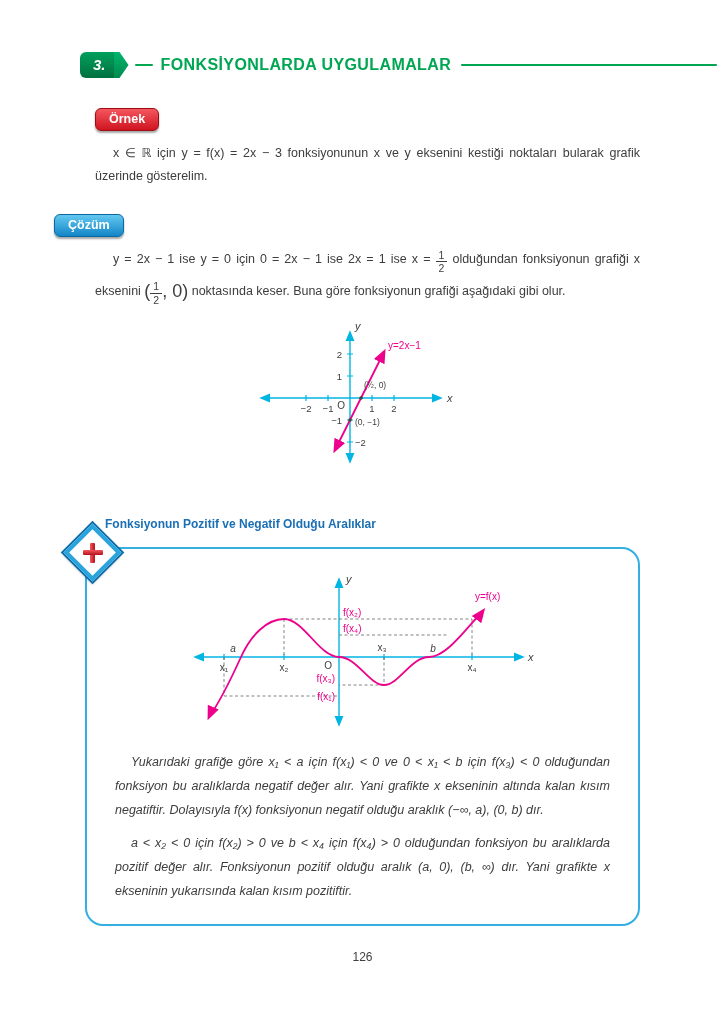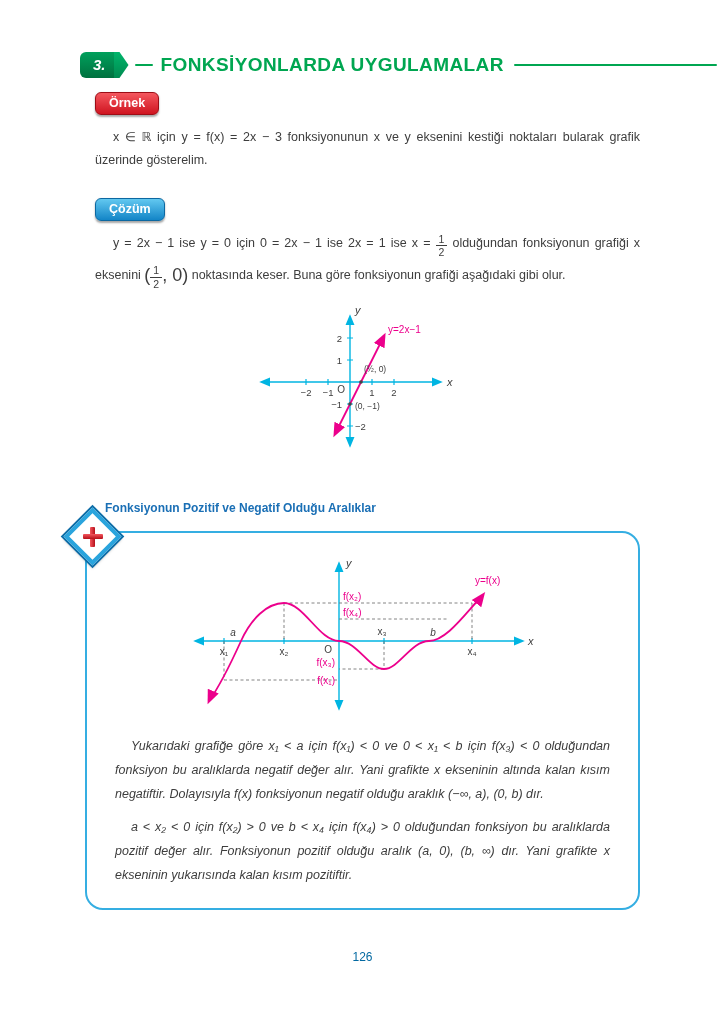--- a/index.html
+++ b/index.html
@@ -14,28 +14,28 @@
     background:linear-gradient(180deg,#00a05c,#00713f);
     color:#fff;font-weight:bold;font-style:italic;font-size:15px;
     padding:4px 10px 4px 13px;border-radius:6px 2px 2px 6px;line-height:1.2;
   }
   .chev{width:15px;height:26px;margin-left:-2px;
     background:linear-gradient(180deg,#00b56b,#008a50);
     clip-path:polygon(0 0,40% 0,100% 50%,40% 100%,0 100%);}
   .hline{height:2.5px;background:#00a651;border-radius:2px;}
   .hline.short{width:18px;margin:0 8px 0 6px;}
   .hline.long{flex:1;margin-left:10px;}
-  .hdr-title{color:#00a651;font-weight:bold;font-size:19px;letter-spacing:.4px;white-space:nowrap;}
+  .hdr-title{color:#00a651;font-weight:bold;font-size:16px;letter-spacing:.4px;white-space:nowrap;}
   
   .badge-red,.badge-blue{
     display:inline-block;color:#fff;font-weight:bold;font-size:12.5px;
     padding:3px 13px 4px 13px;border-radius:6px;box-shadow:0 1.5px 2px rgba(0,0,0,.35);
   }
-  .badge-red{background:linear-gradient(180deg,#f4575e,#cf1420);border:1px solid #9d0d16;margin:14px 0 0 95px;}
-  .badge-blue{background:linear-gradient(180deg,#62c8f0,#1385c7);border:1px solid #0c68a1;margin:26px 0 0 95px;}
+  .badge-red{background:linear-gradient(180deg,#f4575e,#cf1420);border:1px solid #9d0d16;margin:30px 0 0 95px;}
+  .badge-blue{background:linear-gradient(180deg,#62c8f0,#1385c7);border:1px solid #0c68a1;margin:26px 0 0 54px;}
   
   .para{margin:11px 85px 0 95px;font-size:12.5px;line-height:1.85;text-align:justify;text-indent:18px;}
   .frac{display:inline-block;vertical-align:-9px;text-align:center;font-size:10.5px;line-height:1.2;text-indent:0;}
   .frac .num{display:block;border-bottom:1px solid #3d3d3d;padding:0 3px;}
   .frac .den{display:block;}
   .bp{font-size:18px;vertical-align:-2px;}
   
   .gwrap{text-align:center;margin-top:8px;}
   svg{font-family:"Liberation Sans",sans-serif;}
   
@@ -48,21 +48,21 @@
     position:absolute;left:-15px;top:-17px;width:33px;height:33px;background:#fff;
     border:4px solid #2aa4dd;transform:rotate(45deg);
     box-shadow:0 0 0 2px #0e6da7,2px 2px 3px rgba(0,0,0,.25);
   }
   .diamond-inner{position:absolute;inset:0;display:flex;align-items:center;justify-content:center;transform:rotate(-45deg);}
   .plus{position:relative;width:20px;height:20px;}
   .plus .pv{position:absolute;left:7.5px;top:0;width:5px;height:20px;background:linear-gradient(90deg,#f4575e,#b50f1a);border-radius:1px;}
   .plus .ph{position:absolute;top:7.5px;left:0;width:20px;height:5px;background:linear-gradient(180deg,#f4575e,#b50f1a);border-radius:1px;}
   .bpara{margin:10px 2px 0 2px;font-size:12.5px;line-height:1.9;text-align:justify;text-indent:16px;font-style:italic;}
   
-  .pagenum{position:absolute;left:0;right:0;bottom:60px;text-align:center;font-size:12px;color:#0369a1;margin-top:40px;}
+  .pagenum{position:absolute;left:0;right:0;bottom:60px;text-align:center;font-size:12px;color:#404040;margin-top:40px;}
 </style>
 </head>
 <body>
 
 <div class="page">
 
   
   <div class="hdr">
     <span class="badge3">3.</span>
     <span class="chev"></span>

